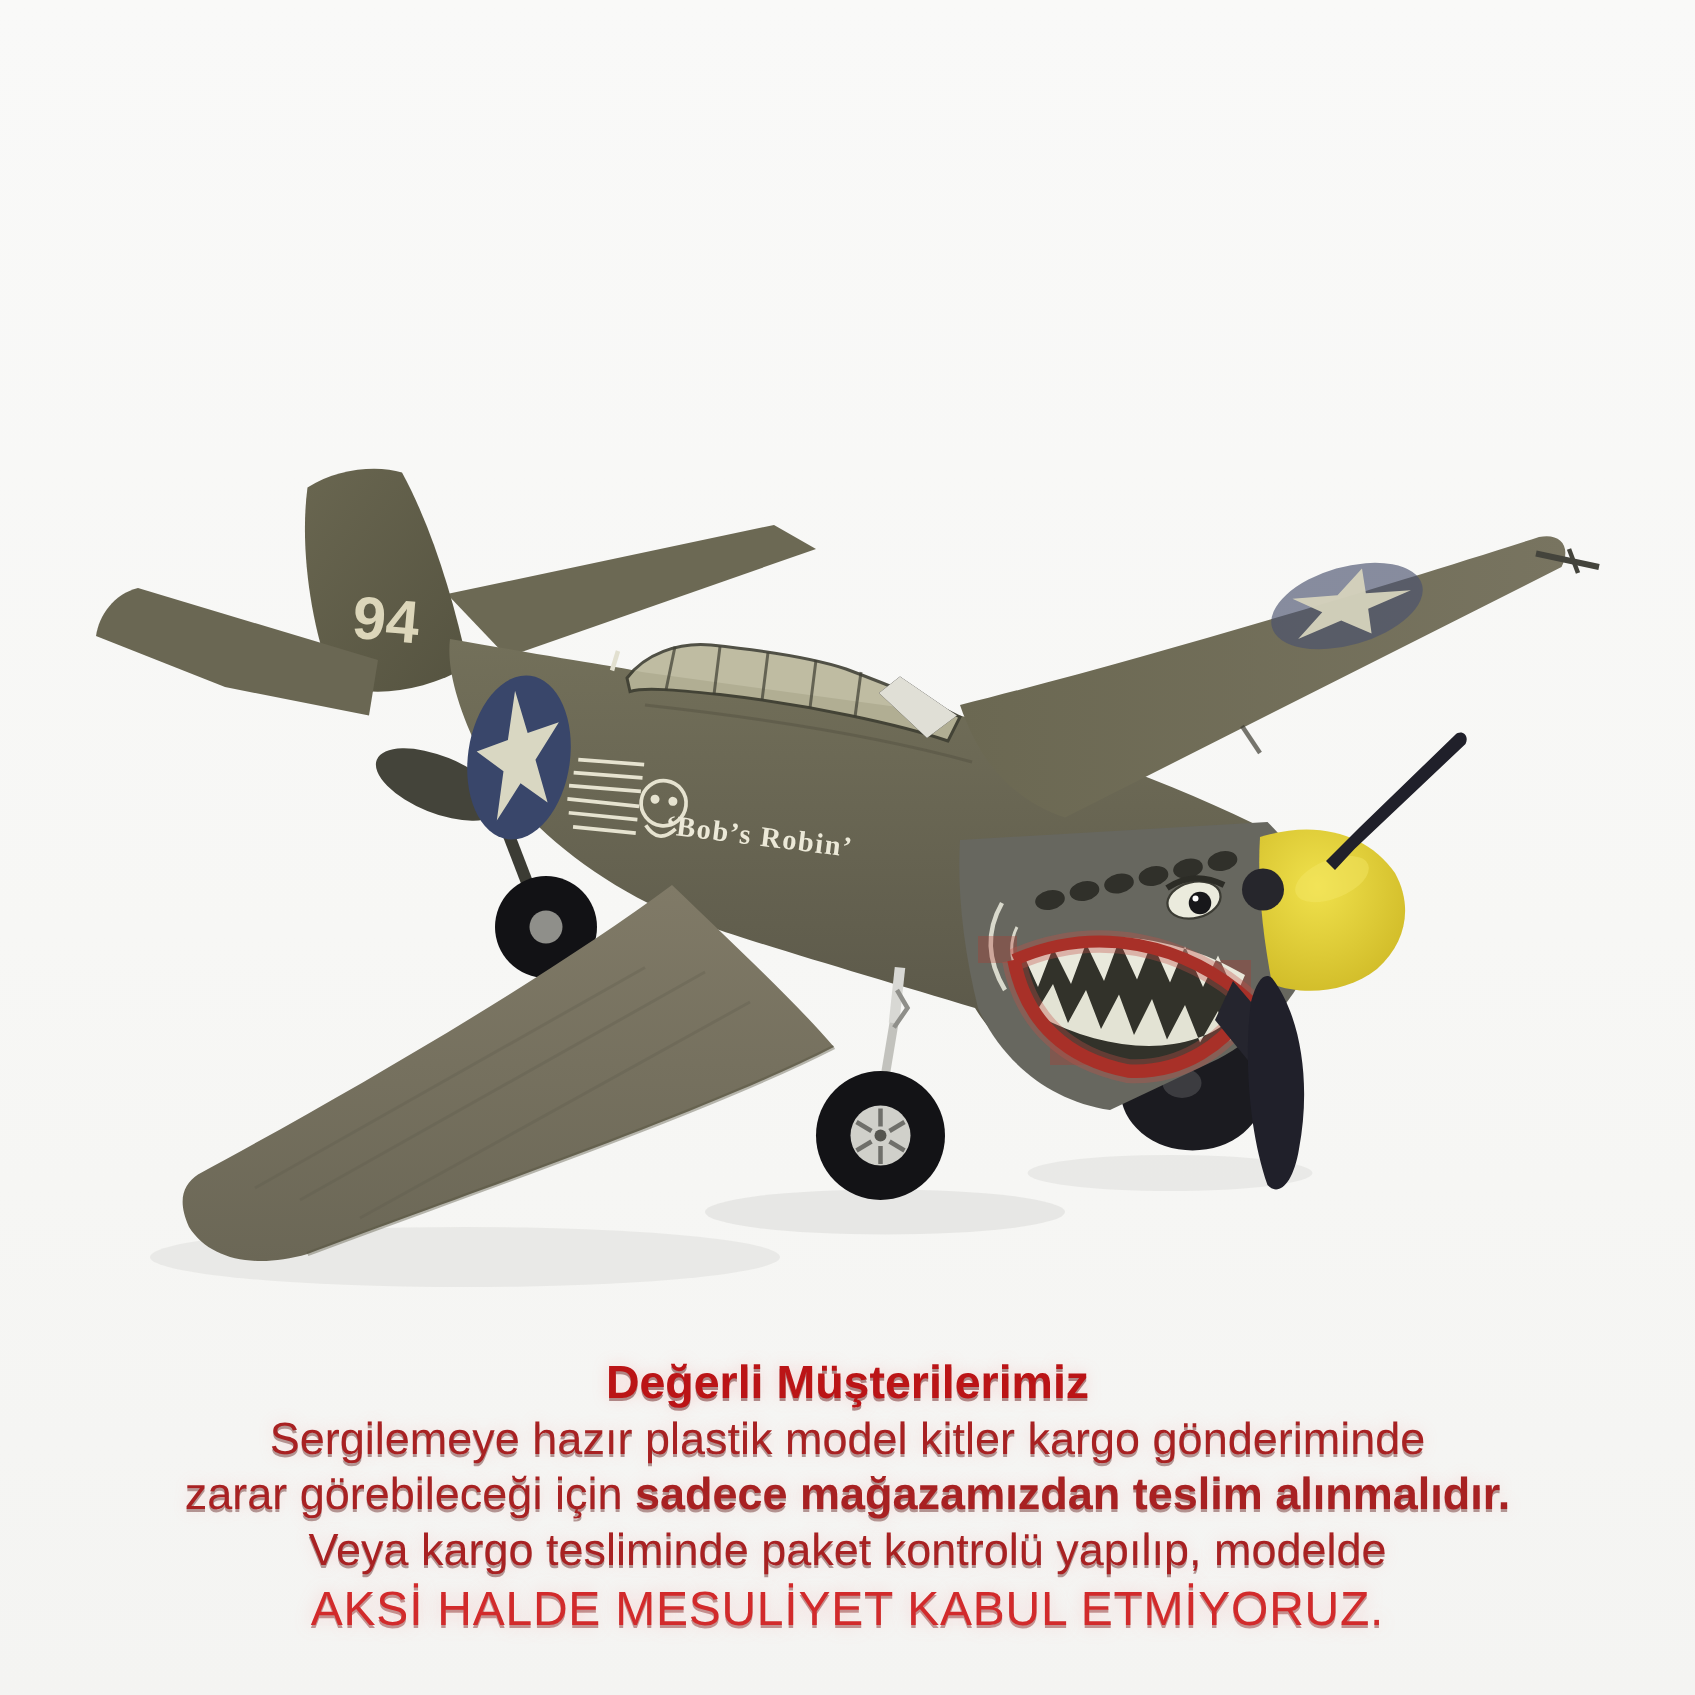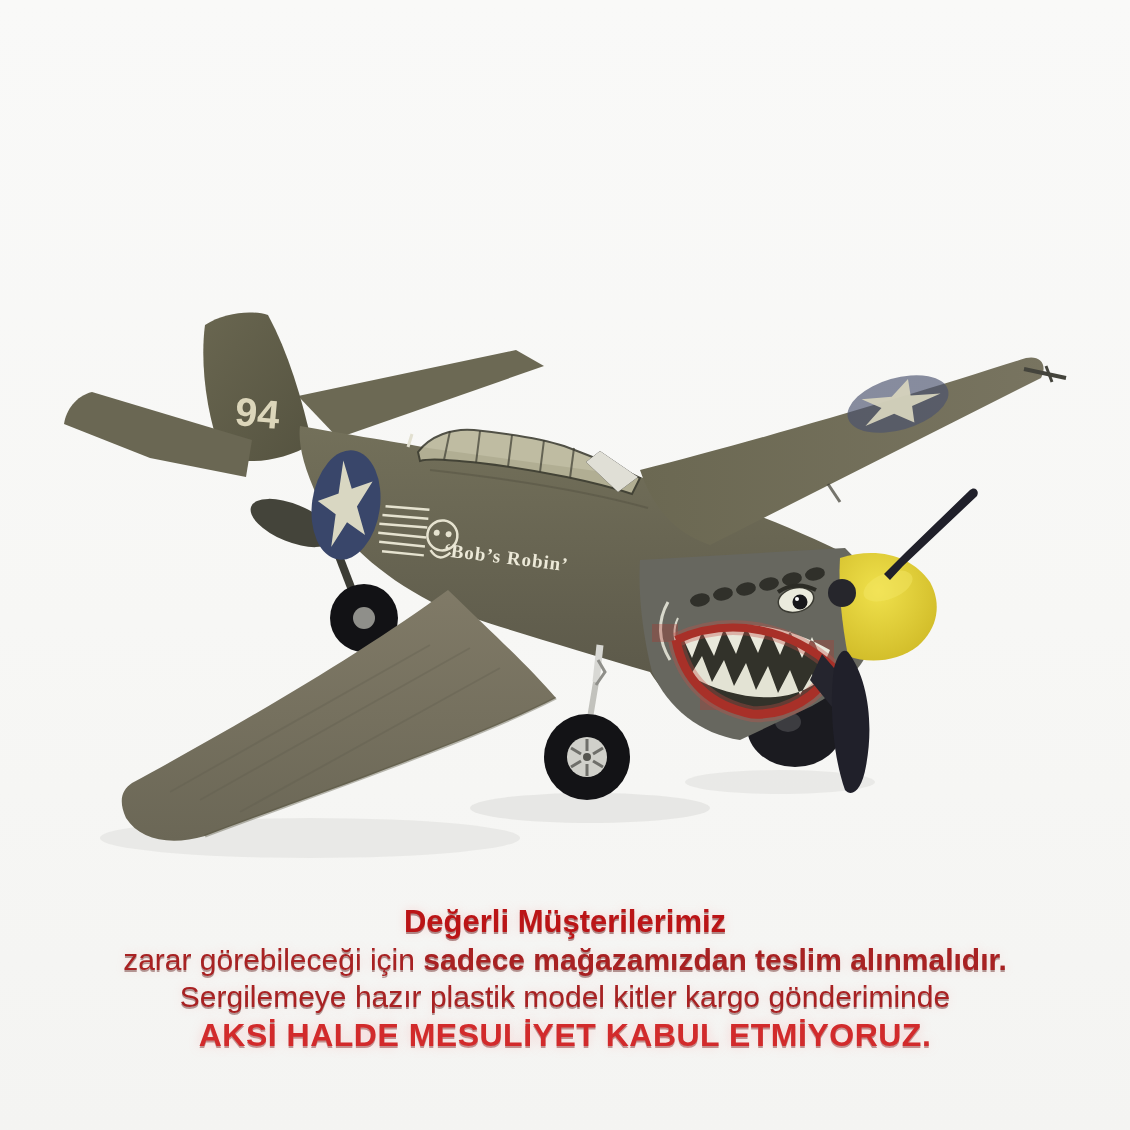--- a/index.html
+++ b/index.html
@@ -18,21 +18,21 @@
   .n1{
     font-size:31px;font-weight:bold;line-height:38px;color:#bb1416;
     text-shadow:0 2px 0 rgba(90,10,10,.45), 0 0 10px rgba(255,150,150,.35);
   }
   .n-body{
     font-size:30px;line-height:37px;color:#a82122;
     text-shadow:0 2px 0 rgba(80,12,10,.4), 0 0 10px rgba(255,160,160,.3);
   }
   .n5{font-style:italic;}
   .n6{
-    font-size:32px;font-weight:bold;line-height:40px;color:#d22a2b;letter-spacing:.5px;
+    font-size:32px;font-weight:normal;line-height:40px;color:#d22a2b;letter-spacing:.5px;
     text-shadow:0 2px 0 rgba(120,8,8,.4), 0 0 12px rgba(255,150,150,.4);
   }
 </style>
 </head>
 <body>
 
 <div class="stage">
 
   <svg width="1130" height="1130" viewBox="0 0 1130 1130">
     <defs>
@@ -211,18 +211,19 @@
     </g>
 
     <g fill="#20202a">
       <path d="M884,574 L906,552 L970,490 C974,486 980,490 977,496 L903,566 L890,580 Z"></path>
       <path d="M848,652 C868,678 874,724 866,766 C862,790 852,798 845,790 C833,756 829,706 834,668 C838,653 843,648 848,652 Z"></path>
     </g>
   </svg>
 
   <div class="notice">
     <div class="n1">Değerli Müşterilerimiz</div>
+    <div class="n-body">Sergilemeye hazır plastik model kitler kargo gönderiminde</div>
     <div class="n-body"><span>zarar görebileceği için </span><b>sadece mağazamızdan teslim alınmalıdır.</b></div>
-    <div class="n-body">Sergilemeye hazır plastik model kitler kargo gönderiminde</div>
+    <div class="n-body">Veya kargo tesliminde paket kontrolü yapılıp, modelde</div>
     <div class="n6">AKSİ HALDE MESULİYET KABUL ETMİYORUZ.</div>
   </div>
 
 </div>
 
 </body></html>

